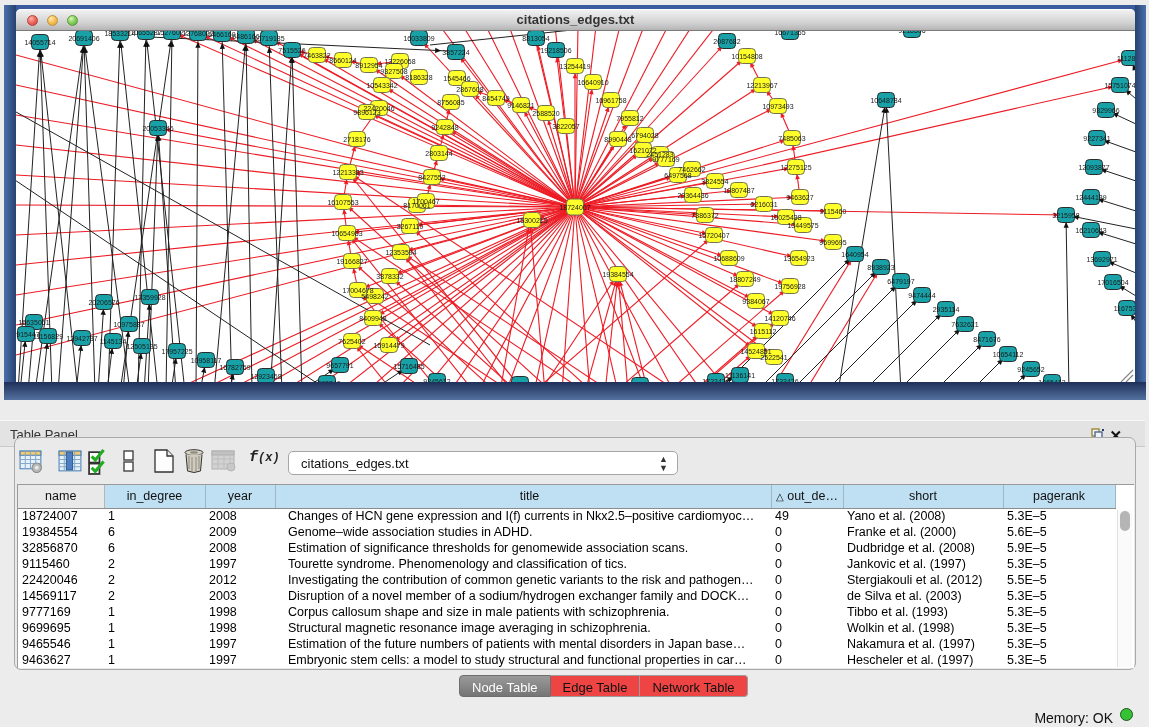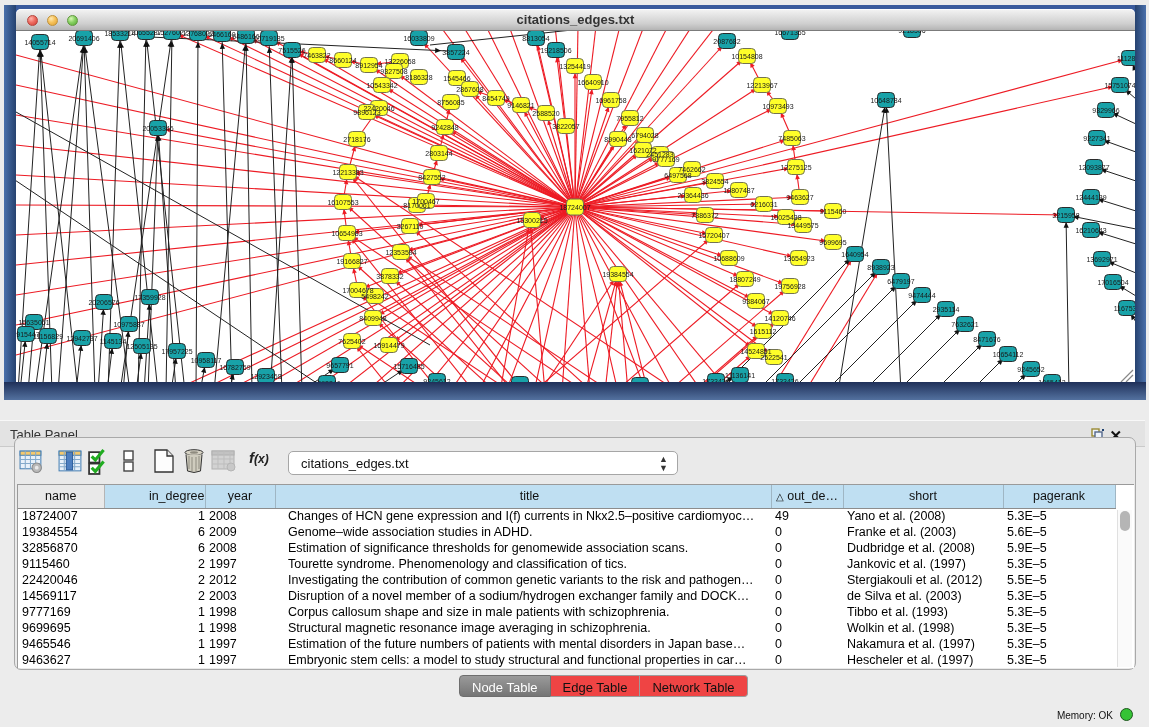--- a/index.html
+++ b/index.html
@@ -30,31 +30,31 @@
 #toolbar { position:absolute; left:0px; top:8px; width:1116px; height:30px; }
 .tbi { position:absolute; top:2px; }
 #dropdown { position:absolute; left:273px; top:5px; width:390px; height:24px; background:#fff; border:1px solid #a6a6a6; border-radius:5px; }
 #dropdown .dt { position:absolute; left:12px; top:4px; font-size:13px; color:#111; }
 #dropdown .ar { position:absolute; right:9px; top:3px; font-size:9px; color:#333; line-height:9px; text-align:center; }
 #tablewrap { position:absolute; left:2px; top:46px; width:1117px; height:184px; background:#fff; border-top:1px solid #9a9a9a; border-left:1px solid #9a9a9a; }
 table { border-collapse:collapse; table-layout:fixed; width:1075px; font-size:12.5px; }
 th { height:23px; background:#bfdff2; border-right:1px solid #9fb6c4; border-bottom:1px solid #8d8d8d; font-weight:normal; font-size:12.5px; color:#111; padding:0; }
 th.c1 { background:#e9e9e9; border-right:1px solid #b5b5b5; }
 td { height:16px; padding:0 0 0 4px; color:#000; white-space:nowrap; overflow:hidden; }
-.c1 { width:86px; } .c2 { width:101px;text-align:right; } .c3 { width:70px; } .c4 { width:496px;padding-left:13px; }
+.c1 { width:86px; } .c2 { width:101px; } .c3 { width:70px; } .c4 { width:496px;padding-left:13px; }
 .c5 { width:72px; } .c6 { width:160px; } .c7 { width:112px; }
 td.c6 { text-align:left; }
 #vscroll { position:absolute; right:2px; top:25px; width:15px; height:157px; background:#fafafa; border-left:1px solid #e0e0e0; }
 #vthumb { position:absolute; left:2px; top:1px; width:10px; height:20px; background:#b5b5b5; border-radius:5px; }
 
 #tabs { position:absolute; left:429px; top:275px; height:22px; display:flex; font-size:13px;padding-left:30px; }
 .tab { border:1px solid #9c9c9c; border-left:none; background:#ef4444; color:#111; padding:3.5px 12px 0 12px; }
 .tab.first { border-left:1px solid #9c9c9c; border-radius:4px 0 0 4px; background:linear-gradient(#9a9a9a,#757575); color:#fff; border-color:#6e6e6e; }
 .tab.last { border-radius:0 4px 4px 0; }
-#status { position:absolute; left:0; top:305px; width:1145px; height:22px; font-size:10px; color:#111; }
+#status { position:absolute; left:0; top:305px; width:1145px; height:22px; font-size:14px; color:#111; }
 #status .mt { position:absolute; right:32px; top:5px; }
 #memdot { position:absolute; right:12px; top:3px; width:13px; height:13px; border-radius:50%; background:#35c335; border:1.5px solid #1e571e; }
 </style></head>
 <body>
 <div id="stage">
   <div id="bluepanel"></div>
   <div id="blueleft"></div>
   <div id="blueright"></div>
   <div id="winshadow"></div>
   <div id="gwin">
@@ -827,21 +827,21 @@
           <path d="M5 6.5 L6.5 23 Q13 26 19.5 23 L21 6.5" fill="#cfccbe" stroke="#333"></path>
           <path d="M8 8v13M11 9v14M15 9v14M18 8v13" stroke="#8f8c80"></path>
           <ellipse cx="13" cy="4.5" rx="4" ry="1.2" fill="#8f8c80"></ellipse>
         </svg>
         <svg class="tbi" style="left:195px" width="28" height="26" viewBox="0 0 28 26">
           <rect x="2" y="3" width="22" height="18" fill="#d2d2d2" stroke="#b0b0b0"></rect>
           <rect x="2" y="3" width="22" height="4" fill="#c2c2c2" stroke="#b0b0b0"></rect>
           <path d="M8 3v18M14 3v18M20 3v18M2 11h22M2 16h22" stroke="#bdbdbd" fill="none"></path>
           <circle cx="21" cy="19" r="4" fill="#c8c8c8" stroke="#b5b5b5"></circle>
         </svg>
-        <div class="tbi" style="left:234px; top:3px; font-size:15px; font-style:italic; font-family:Liberation Sans, sans-serif; font-weight:bold; color:#222;">f<span style="font-size:12px">(x)</span></div>
+        <div class="tbi" style="left:234px; top:3px; font-size:15px; font-style:italic; font-family:Liberation Mono, monospace; font-weight:bold; color:#222;">f<span style="font-size:12px">(x)</span></div>
         <div id="dropdown">
             <div class="dt">citations_edges.txt</div>
             <div class="ar">▲<br>▼</div>
           </div>
       </div>
       <div id="tablewrap">
         <table>
           <tbody>
               <tr>
                 <th class="c1">name</th>
@@ -860,21 +860,21 @@
                 <td class="c5">49</td>
                 <td class="c6">Yano et al. (2008)</td>
                 <td class="c7">5.3E–5</td>
               </tr>
 <tr>
                 <td class="c1">19384554</td>
                 <td class="c2">6</td>
                 <td class="c3">2009</td>
                 <td class="c4">Genome–wide association studies in ADHD.</td>
                 <td class="c5">0</td>
-                <td class="c6">Franke et al. (2003)</td>
+                <td class="c6">Franke et al. (2000)</td>
                 <td class="c7">5.6E–5</td>
               </tr>
 <tr>
                 <td class="c1">32856870</td>
                 <td class="c2">6</td>
                 <td class="c3">2008</td>
                 <td class="c4">Estimation of significance thresholds for genomewide association scans.</td>
                 <td class="c5">0</td>
                 <td class="c6">Dudbridge et al. (2008)</td>
                 <td class="c7">5.9E–5</td>

